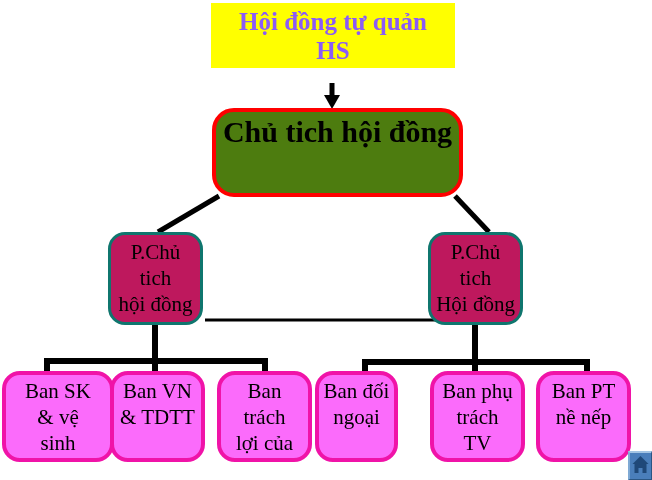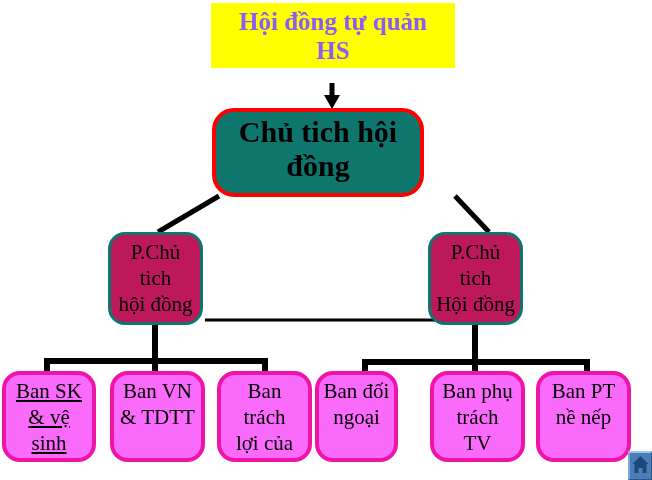--- a/index.html
+++ b/index.html
@@ -7,37 +7,37 @@
   .slide{position:relative;width:652px;height:480px;background:#ffffff;overflow:hidden;}
   .connectors{position:absolute;left:0;top:0;z-index:0;}
   .node{position:absolute;z-index:1;box-sizing:border-box;text-align:center;color:#000000;}
   .node .line{display:block;}
   .root-box{
     left:211px;top:3px;width:244px;height:65px;
     background:#FFFF00;color:#8b5cf6;font-weight:bold;
     font-size:25px;line-height:29px;padding-top:4px;
   }
   .chairman-box{
-    left:212px;top:108px;width:212px;height:89px;
-    background:#0f766e;border:4px solid #FF0000;border-radius:22px;
+    left:212px;top:108px;width:251px;height:89px;
+    background:#4d7c0f;border:4px solid #FF0000;border-radius:22px;
     font-weight:bold;font-size:30px;line-height:34px;padding-top:3px;
   }
   .vice-box{
     top:232px;width:95px;height:93px;
     background:#be185d;border:3px solid #0f766e;border-radius:17px;
     font-size:21px;line-height:26px;padding-top:4px;
   }
   .vice-left{left:108px;}
   .vice-right{left:428px;}
   .dept-box{
     top:371px;height:91px;
     background:#FB6BFB;border:4px solid #F013A8;border-radius:18px;
     font-size:21px;line-height:26px;padding-top:3px;
   }
-  .dept-1{left:2px;width:94px;text-decoration:underline;}
+  .dept-1{left:2px;width:112px;}
   .dept-2{left:110px;width:95px;}
   .dept-3{left:217px;width:95px;}
   .dept-4{left:308px;width:83px;margin-left:7px;}
   .dept-5{left:430px;width:95px;}
   .dept-6{left:536px;width:95px;}
   .home-button{
     position:absolute;left:628px;top:451px;width:24px;height:29px;z-index:2;
     background:#4A7EBB;
     border-top:2px solid #A3C4E4;border-left:2px solid #7FA9D4;
     border-right:1px solid #2B5684;border-bottom:1px solid #2B5684;

